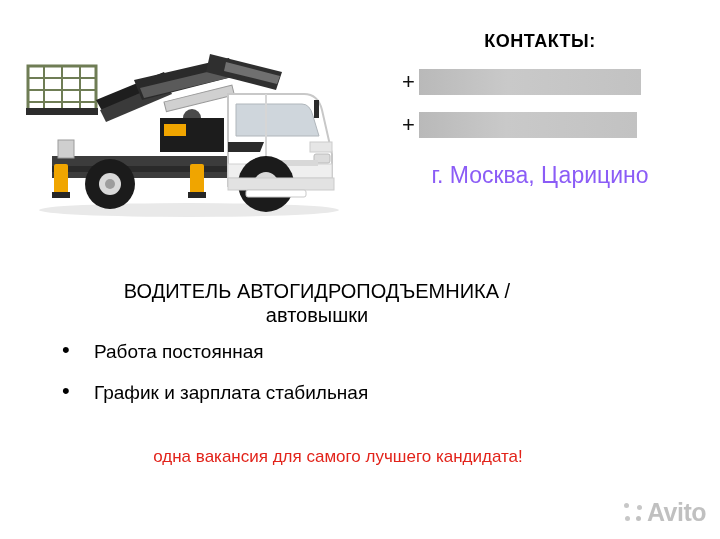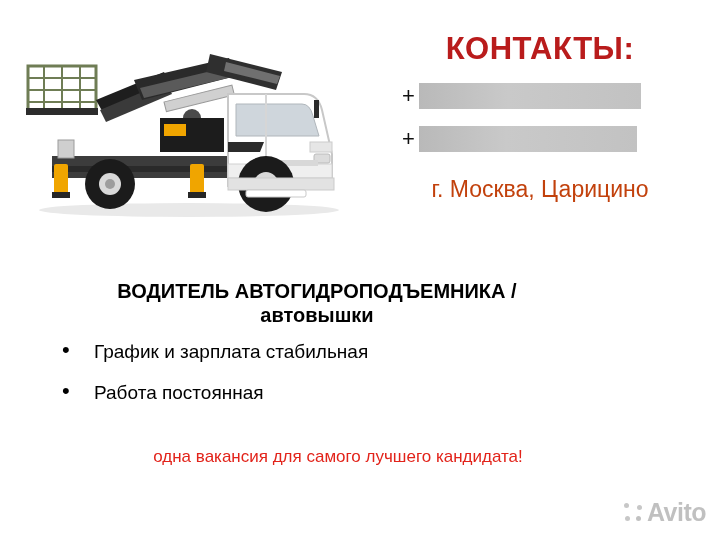--- a/index.html
+++ b/index.html
@@ -55,24 +55,24 @@
   
   .contacts {
     position: absolute;
     left: 372px;
     top: 18px;
     width: 336px;
     height: 220px;
     text-align: center;
   }
   .contacts-title {
-    font-size: 31px;
+    font-size: 18px;
     font-weight: bold;
     letter-spacing: 0.5px;
-    color: #b91c1c;
+    color: #000000;
     margin-top: 14px;
     line-height: 1.1;
   }
   .phone-row {
     display: flex;
     align-items: center;
     justify-content: flex-start;
     margin-top: 17px;
     padding-left: 30px;
   }
@@ -86,32 +86,32 @@
     height: 26px;
     width: 222px;
     background: linear-gradient(90deg, #b9b9b9 0%, #c9c9c9 40%, #c2c2c2 100%);
   }
   .phone-hidden.second {
     width: 218px;
   }
   .city {
     margin-top: 24px;
     font-size: 23px;
-    color: #c2410c;
+    color: #8b5cf6;
   }
 
   
   .headline {
     position: absolute;
     left: 0;
     top: 280px;
     width: 634px;
     text-align: center;
     font-size: 20px;
-    font-weight: bold;
+    font-weight: normal;
     line-height: 1.18;
     color: #000000;
   }
   .headline .line2 {
     display: block;
     text-align: center;
   }
 
   .bullets {
     position: absolute;
@@ -282,22 +282,22 @@
       <div class="city">г. Москва, Царицино</div>
     </div>
   </div>
 
   <div class="headline">
     <span>ВОДИТЕЛЬ АВТОГИДРОПОДЪЕМНИКА /</span>
     <span class="line2">автовышки</span>
   </div>
 
   <ul class="bullets">
+    <li>Работа постоянная</li>
     <li>График и зарплата стабильная</li>
-    <li>Работа постоянная</li>
   </ul>
 
   <div class="footnote" style="color: rgb(226, 35, 26);">одна вакансия для самого лучшего кандидата!</div>
 
   <div class="watermark">
     <span class="wm-dots">
       <i></i>
         <i></i>
         <i></i>
         <i></i>

